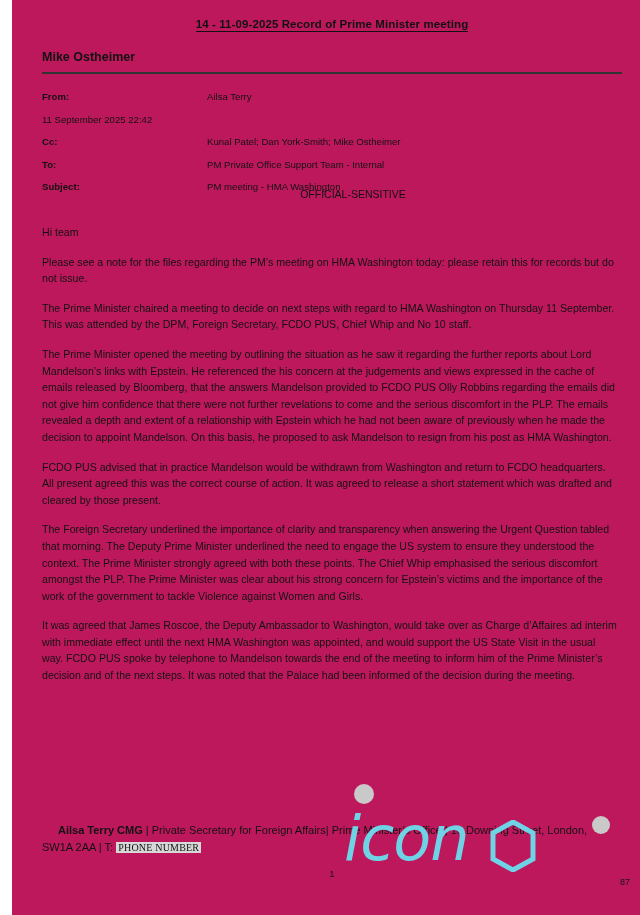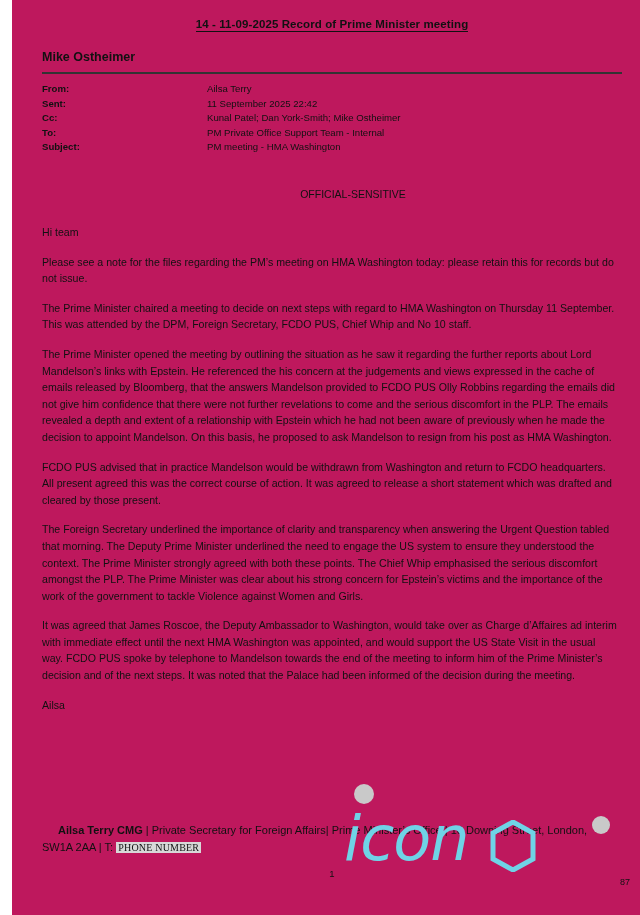--- a/index.html
+++ b/index.html
@@ -56,20 +56,21 @@
   .fields {
     position: absolute;
     left: 30px;
     top: 82px;
     width: 560px;
     font-size: 9.6px;
   }
   .field-row {
     display: flex;
     line-height: 14.5px;
+    margin-top: 8px;
   }
   .field-label {
     width: 165px;
     font-weight: bold;
     color: #111;
   }
   .field-value {
     flex: 1;
     color: #111;
   }
@@ -175,21 +176,20 @@
   <div class="sender-name">Mike Ostheimer</div>
 
   <div class="rule"></div>
 
   <div class="fields">
     <div class="field-row">
       <div class="field-label">From:</div>
       <div class="field-value">Ailsa Terry</div>
     </div>
     <div class="field-row">
-      <div class="field-label">Sent:</div>
       <div class="field-value">11 September 2025 22:42</div>
     </div>
     <div class="field-row">
       <div class="field-label">Cc:</div>
       <div class="field-value">Kunal Patel; Dan York-Smith; Mike Ostheimer</div>
     </div>
     <div class="field-row">
       <div class="field-label">To:</div>
       <div class="field-value">PM Private Office Support Team - Internal</div>
     </div>
@@ -202,21 +202,20 @@
   <div class="classification">OFFICIAL-SENSITIVE</div>
 
   <div class="body-text">
     <p>Hi team</p>
     <p>Please see a note for the files regarding the PM’s meeting on HMA Washington today: please retain this for records but do not issue.</p>
     <p>The Prime Minister chaired a meeting to decide on next steps with regard to HMA Washington on Thursday 11 September. This was attended by the DPM, Foreign Secretary, FCDO PUS, Chief Whip and No 10 staff.</p>
     <p>The Prime Minister opened the meeting by outlining the situation as he saw it regarding the further reports about Lord Mandelson’s links with Epstein. He referenced the his concern at the judgements and views expressed in the cache of emails released by Bloomberg, that the answers Mandelson provided to FCDO PUS Olly Robbins regarding the emails did not give him confidence that there were not further revelations to come and the serious discomfort in the PLP. The emails revealed a depth and extent of a relationship with Epstein which he had not been aware of previously when he made the decision to appoint Mandelson. On this basis, he proposed to ask Mandelson to resign from his post as HMA Washington.</p>
     <p>FCDO PUS advised that in practice Mandelson would be withdrawn from Washington and return to FCDO headquarters. All present agreed this was the correct course of action. It was agreed to release a short statement which was drafted and cleared by those present.</p>
     <p>The Foreign Secretary underlined the importance of clarity and transparency when answering the Urgent Question tabled that morning. The Deputy Prime Minister underlined the need to engage the US system to ensure they understood the context. The Prime Minister strongly agreed with both these points. The Chief Whip emphasised the serious discomfort amongst the PLP. The Prime Minister was clear about his strong concern for Epstein’s victims and the importance of the work of the government to tackle Violence against Women and Girls.</p>
     <p>It was agreed that James Roscoe, the Deputy Ambassador to Washington, would take over as Charge d’Affaires ad interim with immediate effect until the next HMA Washington was appointed, and would support the US State Visit in the usual way. FCDO PUS spoke by telephone to Mandelson towards the end of the meeting to inform him of the Prime Minister’s decision and of the next steps. It was noted that the Palace had been informed of the decision during the meeting.</p>
-    <p>Ailsa</p>
   </div>
 
   <div class="sig">
     <b>Ailsa Terry CMG</b><span> | Private Secretary for Foreign Affairs| Prime Minister’s Office | 10 Downing Street, London, SW1A 2AA | T: </span><span class="redaction">PHONE NUMBER</span>
   </div>
 
   <div class="page-num">1</div>
   <div class="corner-num">87</div>
 
   <div class="watermark">

